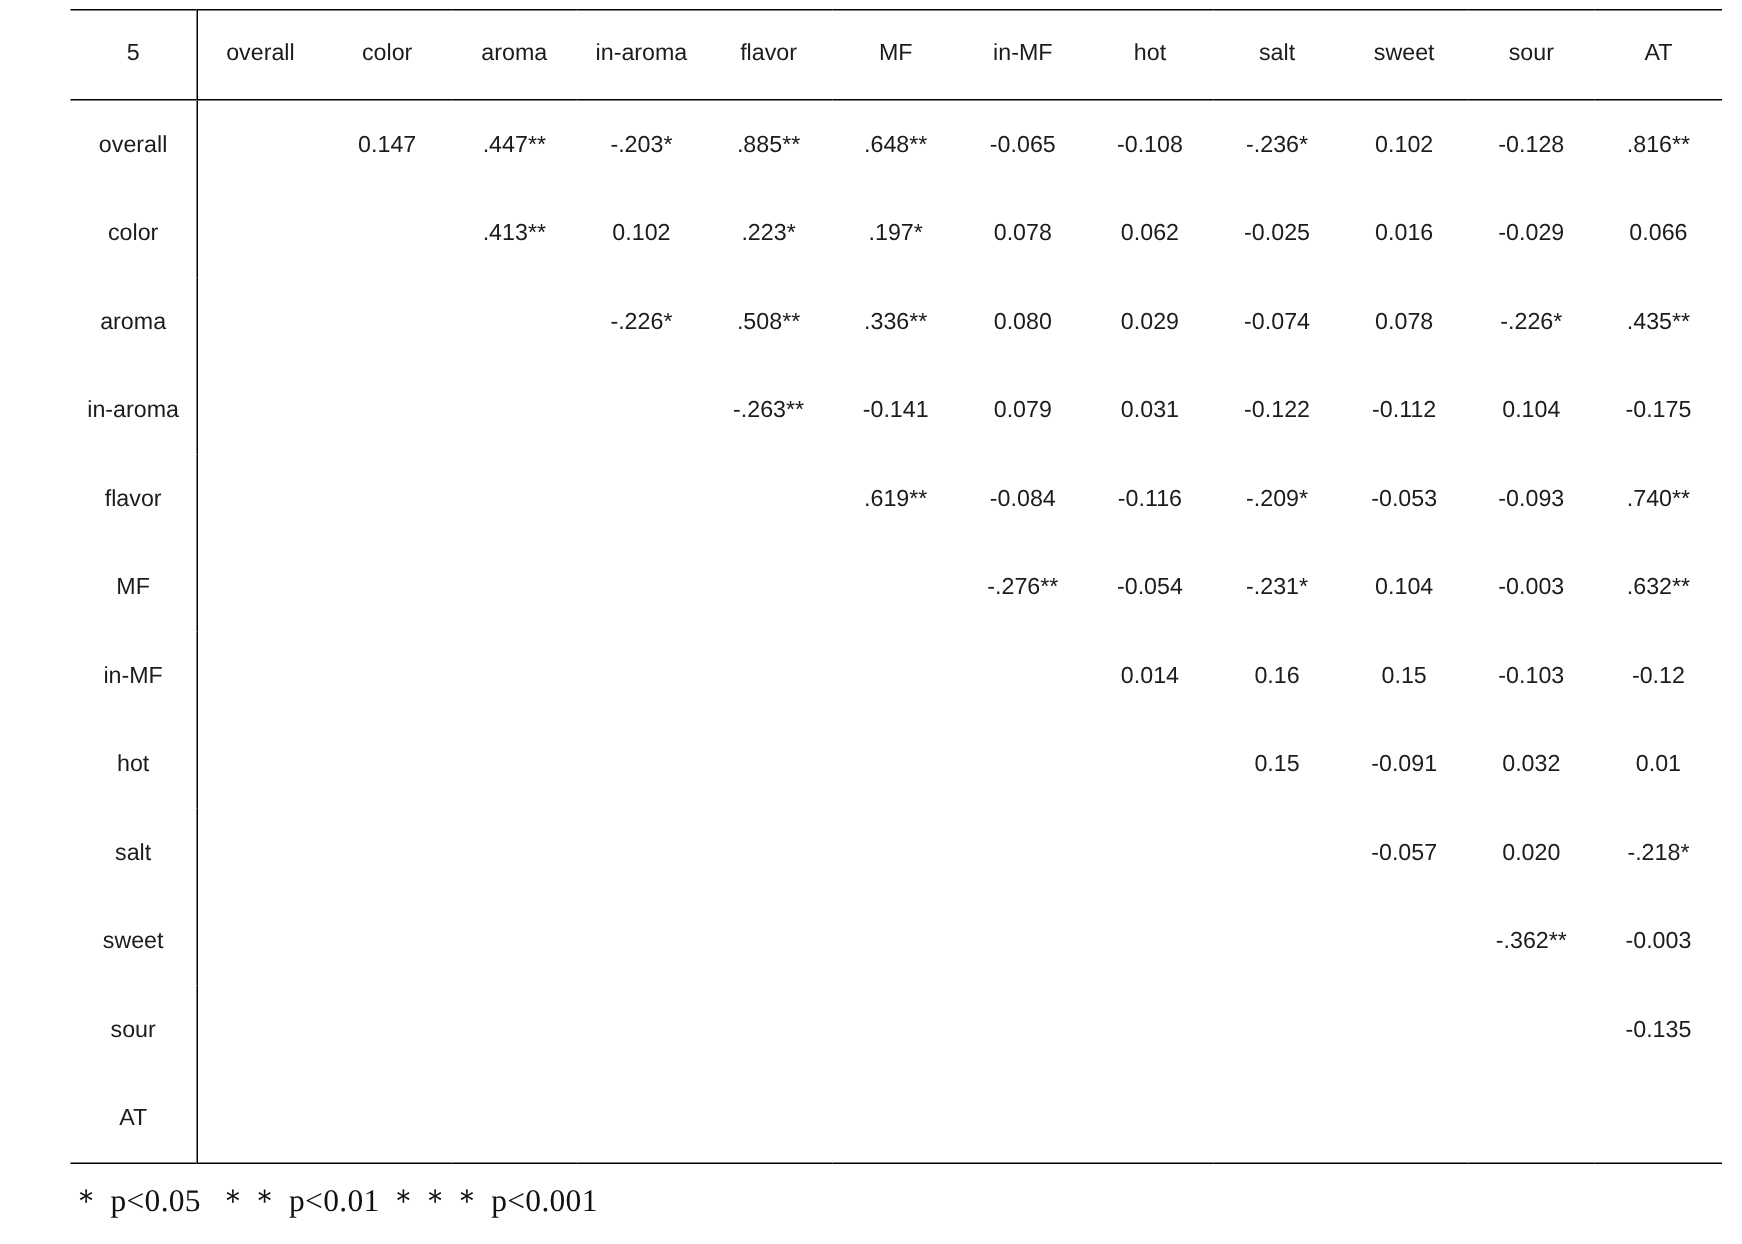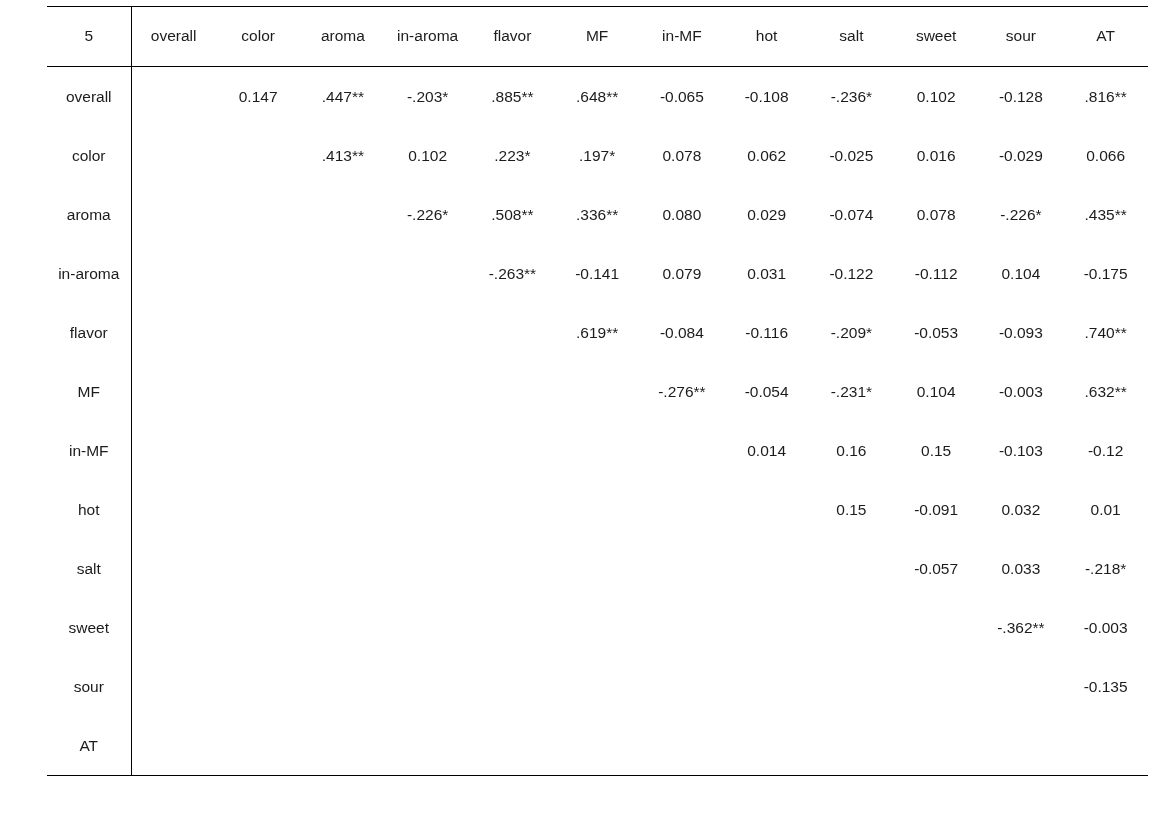--- a/index.html
+++ b/index.html
@@ -271,21 +271,21 @@
           <td></td>
           <td></td>
           <td></td>
           <td></td>
           <td></td>
           <td></td>
           <td></td>
           <td></td>
           <td></td>
           <td>-0.057</td>
-          <td>0.033</td>
+          <td>0.020</td>
           <td>-.218*</td>
         </tr>
 
         <tr>
           <td class="rowhead">sweet</td>
           <td></td>
           <td></td>
           <td></td>
           <td></td>
           <td></td>
@@ -327,14 +327,15 @@
           <td></td>
           <td></td>
           <td></td>
           <td></td>
         </tr>
 
       </tbody>
     </table>
   </div>
 
+  <div class="footnote">＊ p&lt;0.05  ＊＊ p&lt;0.01 ＊＊＊ p&lt;0.001</div>
 
 </div>
 
 </body></html>

